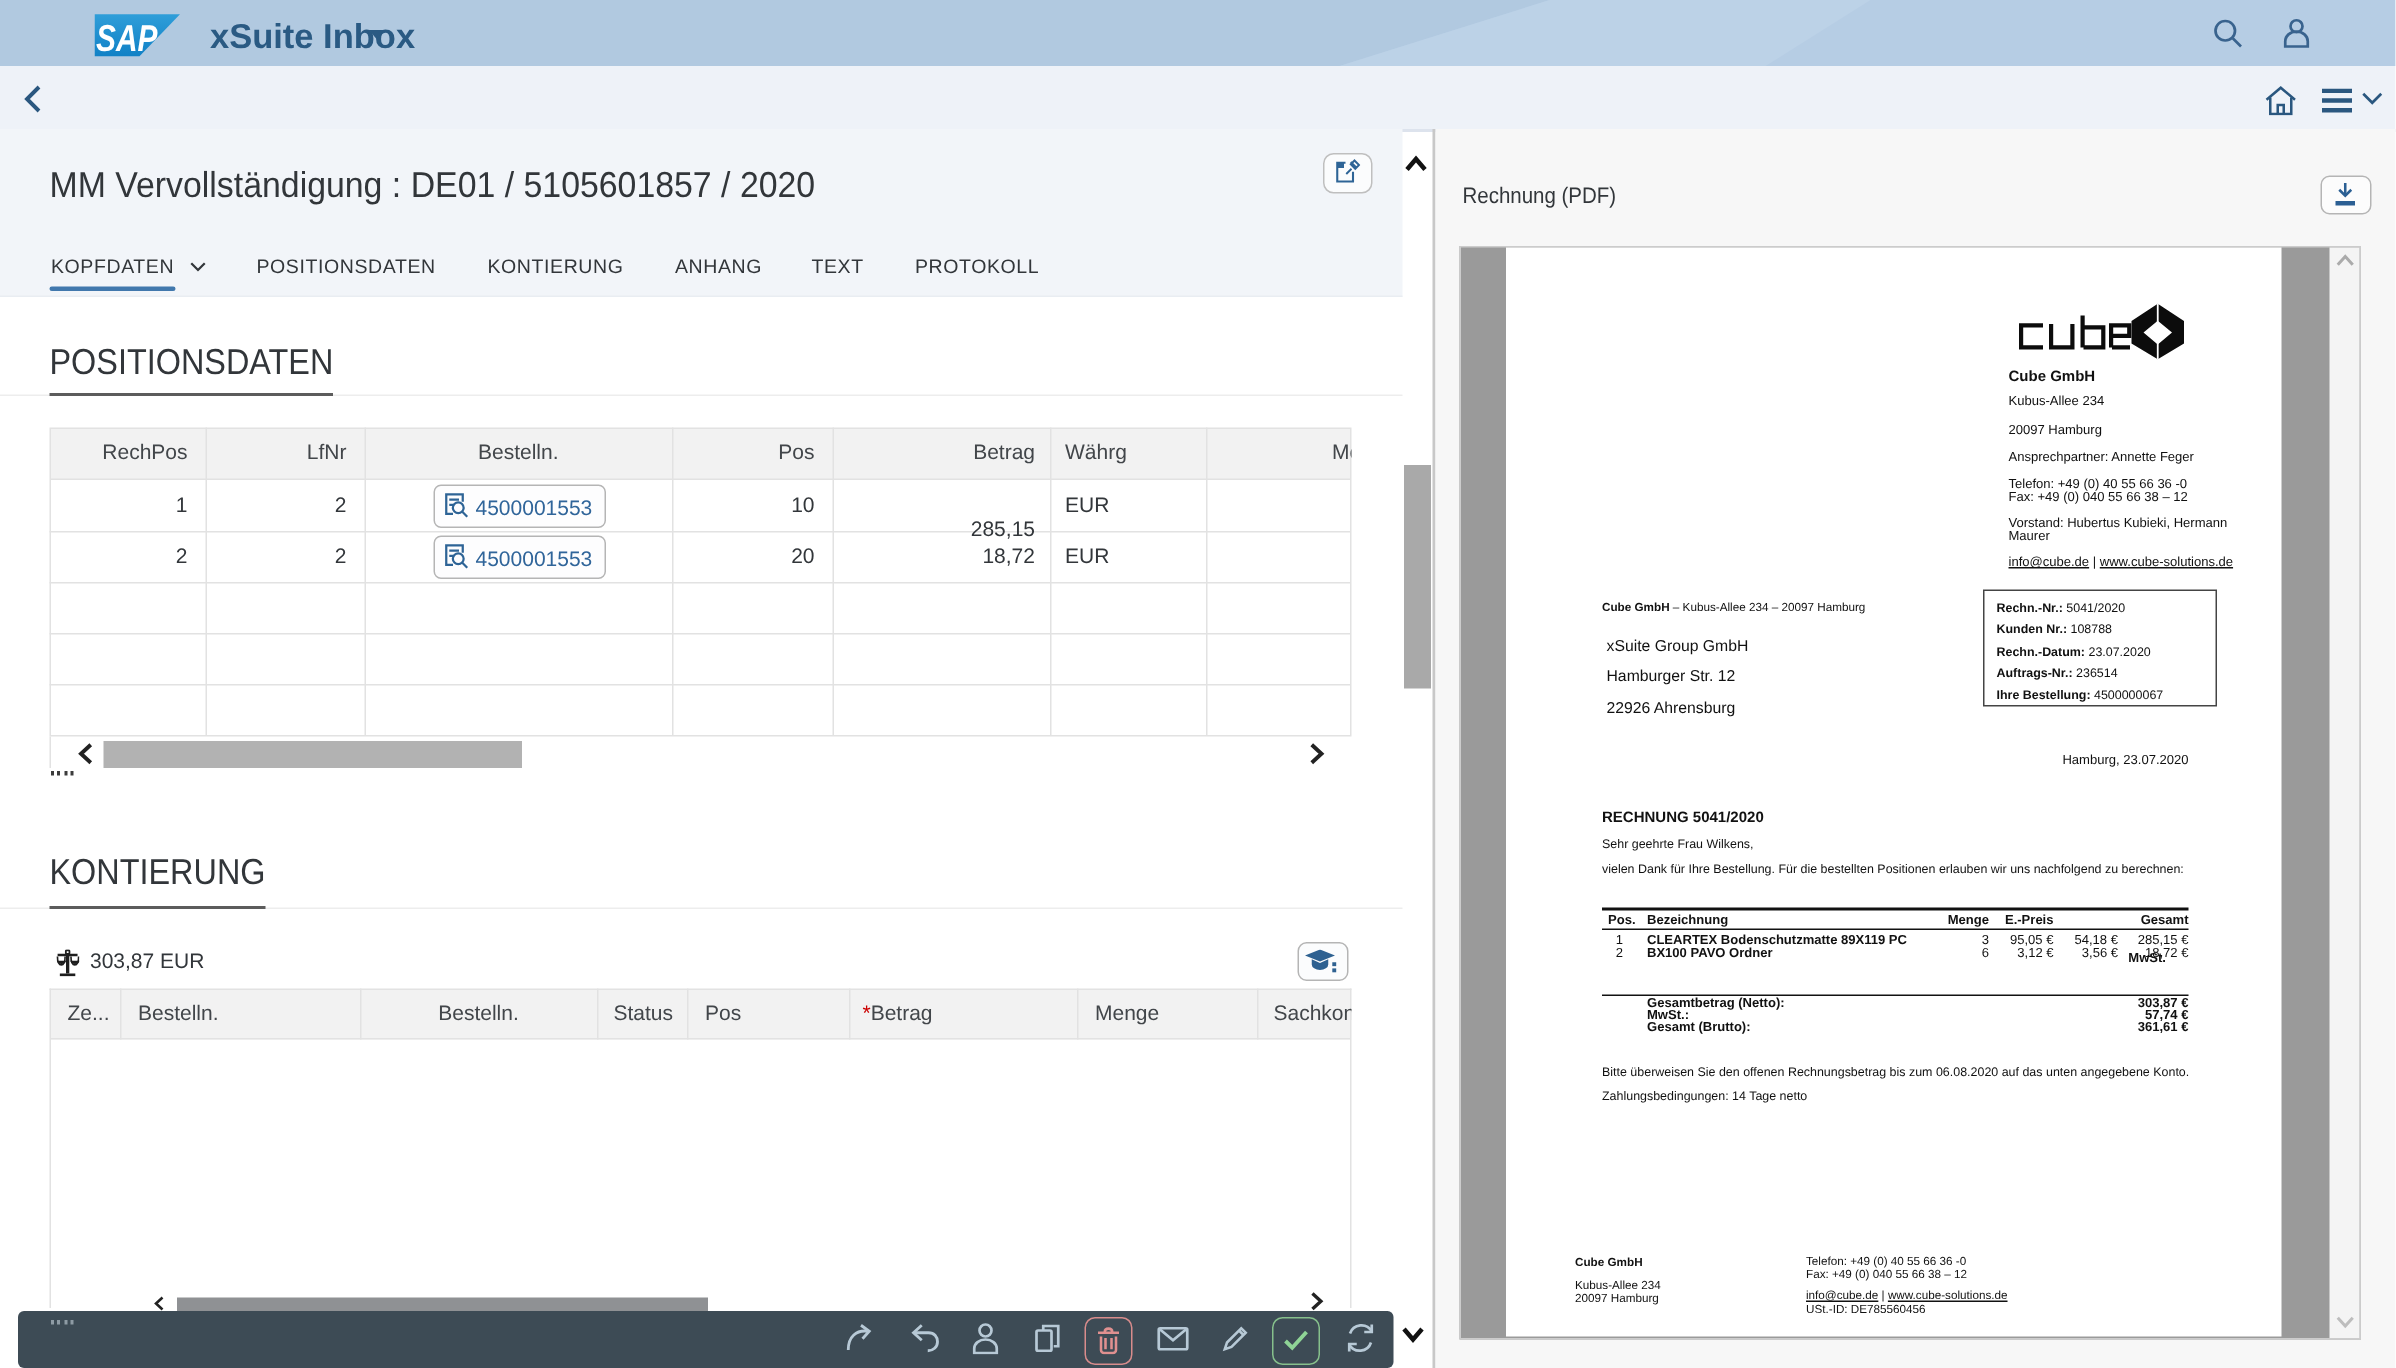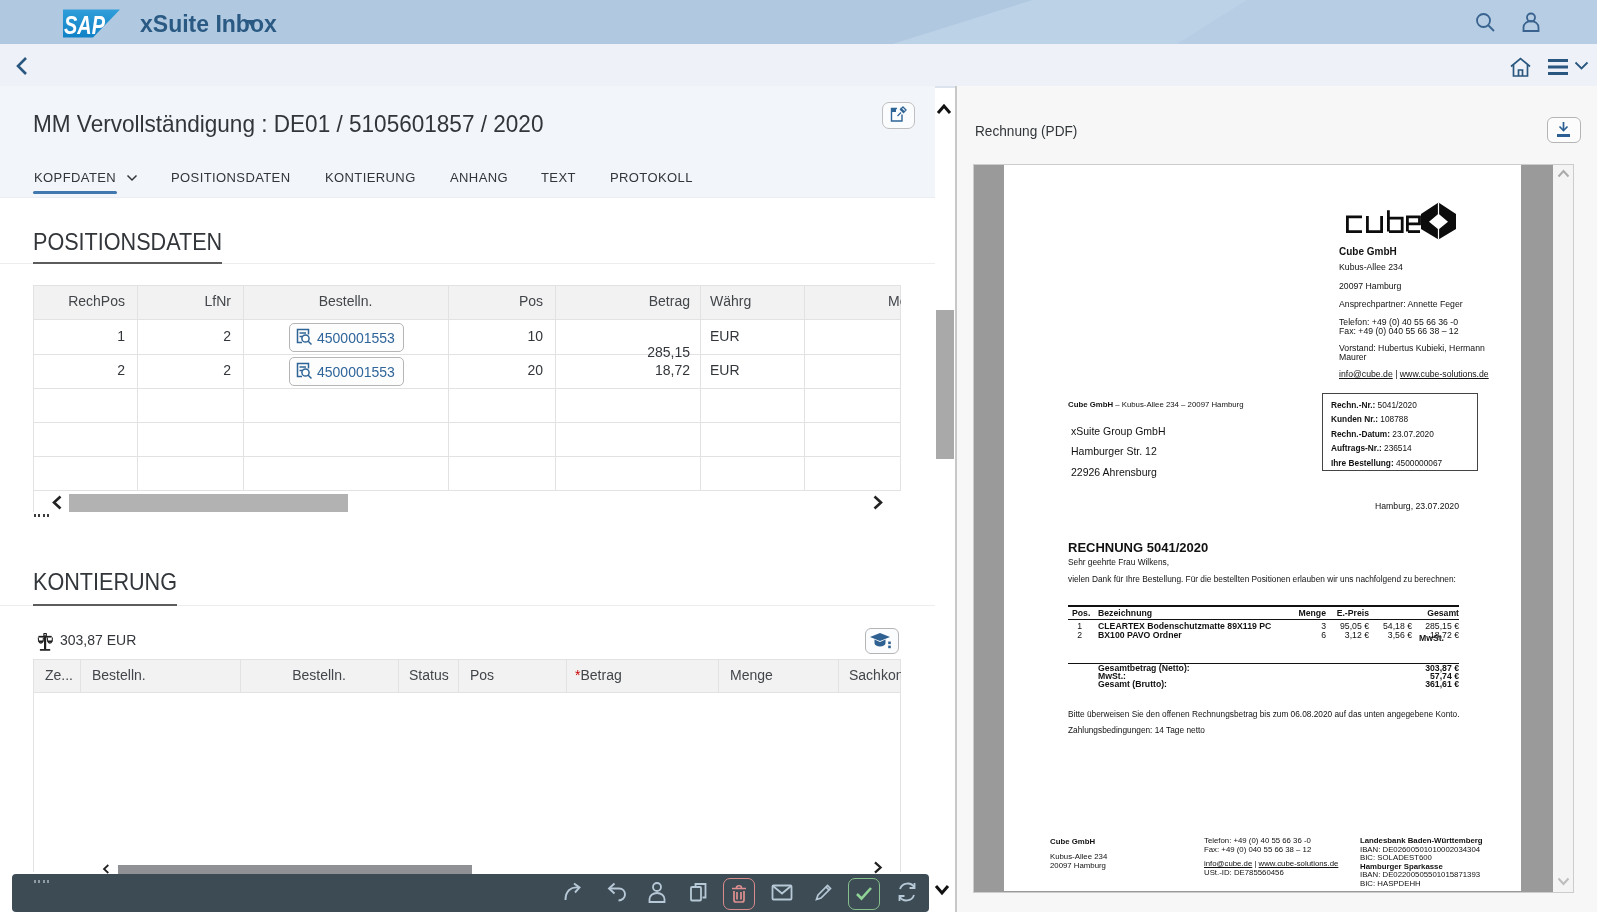--- a/index.html
+++ b/index.html
@@ -307,21 +307,21 @@
   <div class="inv i8" style="left:1068px;top:401px;"><span class="b">Cube GmbH</span> – Kubus-Allee 234 – 20097 Hamburg</div>
   <div class="inv i11" style="left:1071px;top:426px;">xSuite Group GmbH</div>
   <div class="inv i11" style="left:1071px;top:446px;">Hamburger Str. 12</div>
   <div class="inv i11" style="left:1071px;top:467px;">22926 Ahrensburg</div>
 
   <div class="abs" style="left:1322px;top:393px;width:156px;height:78px;border:1.5px solid #444;box-sizing:border-box;background:#fff;"></div>
   <div class="inv i9" style="left:1331px;top:398px;line-height:14.4px;"><span class="b">Rechn.-Nr.:</span> 5041/2020<br><span class="b">Kunden Nr.:</span> 108788<br><span class="b">Rechn.-Datum:</span> 23.07.2020<br><span class="b">Auftrags-Nr.:</span> 236514<br><span class="b">Ihre Bestellung:</span> 4500000067</div>
 
   <div class="inv i85 r" style="left:1259px;top:502px;width:200px;">Hamburg, 23.07.2020</div>
 
-  <div class="inv b" style="left:1068px;top:540px;font-size:13px;">RECHNUNG 5041/2020</div>
+  <div class="inv b" style="left:1068px;top:540px;font-size:10px;">RECHNUNG 5041/2020</div>
   <div class="inv i9" style="left:1068px;top:558px;">Sehr geehrte Frau Wilkens,</div>
   <div class="inv i9" style="left:1068px;top:575px;text-align:right;">vielen Dank für Ihre Bestellung. Für die bestellten Positionen erlauben wir uns nachfolgend zu berechnen:</div>
 
   <div class="abs" style="left:1068px;top:605px;width:391px;height:2px;background:#111;"></div>
   <div class="inv b i85" style="left:1072px;top:609px;">Pos.</div>
   <div class="inv b i85" style="left:1098px;top:609px;">Bezeichnung</div>
   <div class="inv b i85 r" style="left:1276px;top:609px;width:50px;">Menge</div>
   <div class="inv b i85 r" style="left:1319px;top:609px;width:50px;">E.-Preis</div>
   <div class="inv b i85 r" style="left:1366px;top:634px;width:46px;padding-left:32px;">MwSt.</div>
   <div class="inv b i85 r" style="left:1409px;top:609px;width:50px;">Gesamt</div>
@@ -342,15 +342,14 @@
   <div class="inv b i85" style="left:1098px;top:665px;line-height:7.8px;">Gesamtbetrag (Netto):<br>MwSt.:<br>Gesamt (Brutto):</div>
   <div class="inv b i85 r" style="left:1389px;top:665px;width:70px;line-height:7.8px;">303,87 €<br>57,74 €<br>361,61 €</div>
 
   <div class="inv i9" style="left:1068px;top:710px;">Bitte überweisen Sie den offenen Rechnungsbetrag bis zum 06.08.2020 auf das unten angegebene Konto.</div>
   <div class="inv i9" style="left:1068px;top:726px;">Zahlungsbedingungen: 14 Tage netto</div>
 
   <div class="inv b i8" style="left:1050px;top:838px;">Cube GmbH</div>
   <div class="inv i8" style="left:1050px;top:853px;line-height:8.6px;">Kubus-Allee 234<br>20097 Hamburg</div>
   <div class="inv i8" style="left:1204px;top:837px;line-height:8.6px;">Telefon: +49 (0) 40 55 66 36 -0<br>Fax: +49 (0) 040 55 66 38 – 12</div>
   <div class="inv i8" style="left:1204px;top:860px;line-height:8.6px;"><u>info@cube.de</u> | <u>www.cube-solutions.de</u><br>USt.-ID: DE785560456</div>
-  <div class="inv i8" style="left:1360px;top:837px;line-height:8.6px;"><span class="b">Landesbank Baden-Württemberg</span><br>IBAN: DE02600501010002034304<br>BIC: SOLADEST600<br><span class="b">Hamburger Sparkasse</span><br>IBAN: DE02200505501015871393<br>BIC: HASPDEHH</div>
 
 </div>
 
 </body></html>

